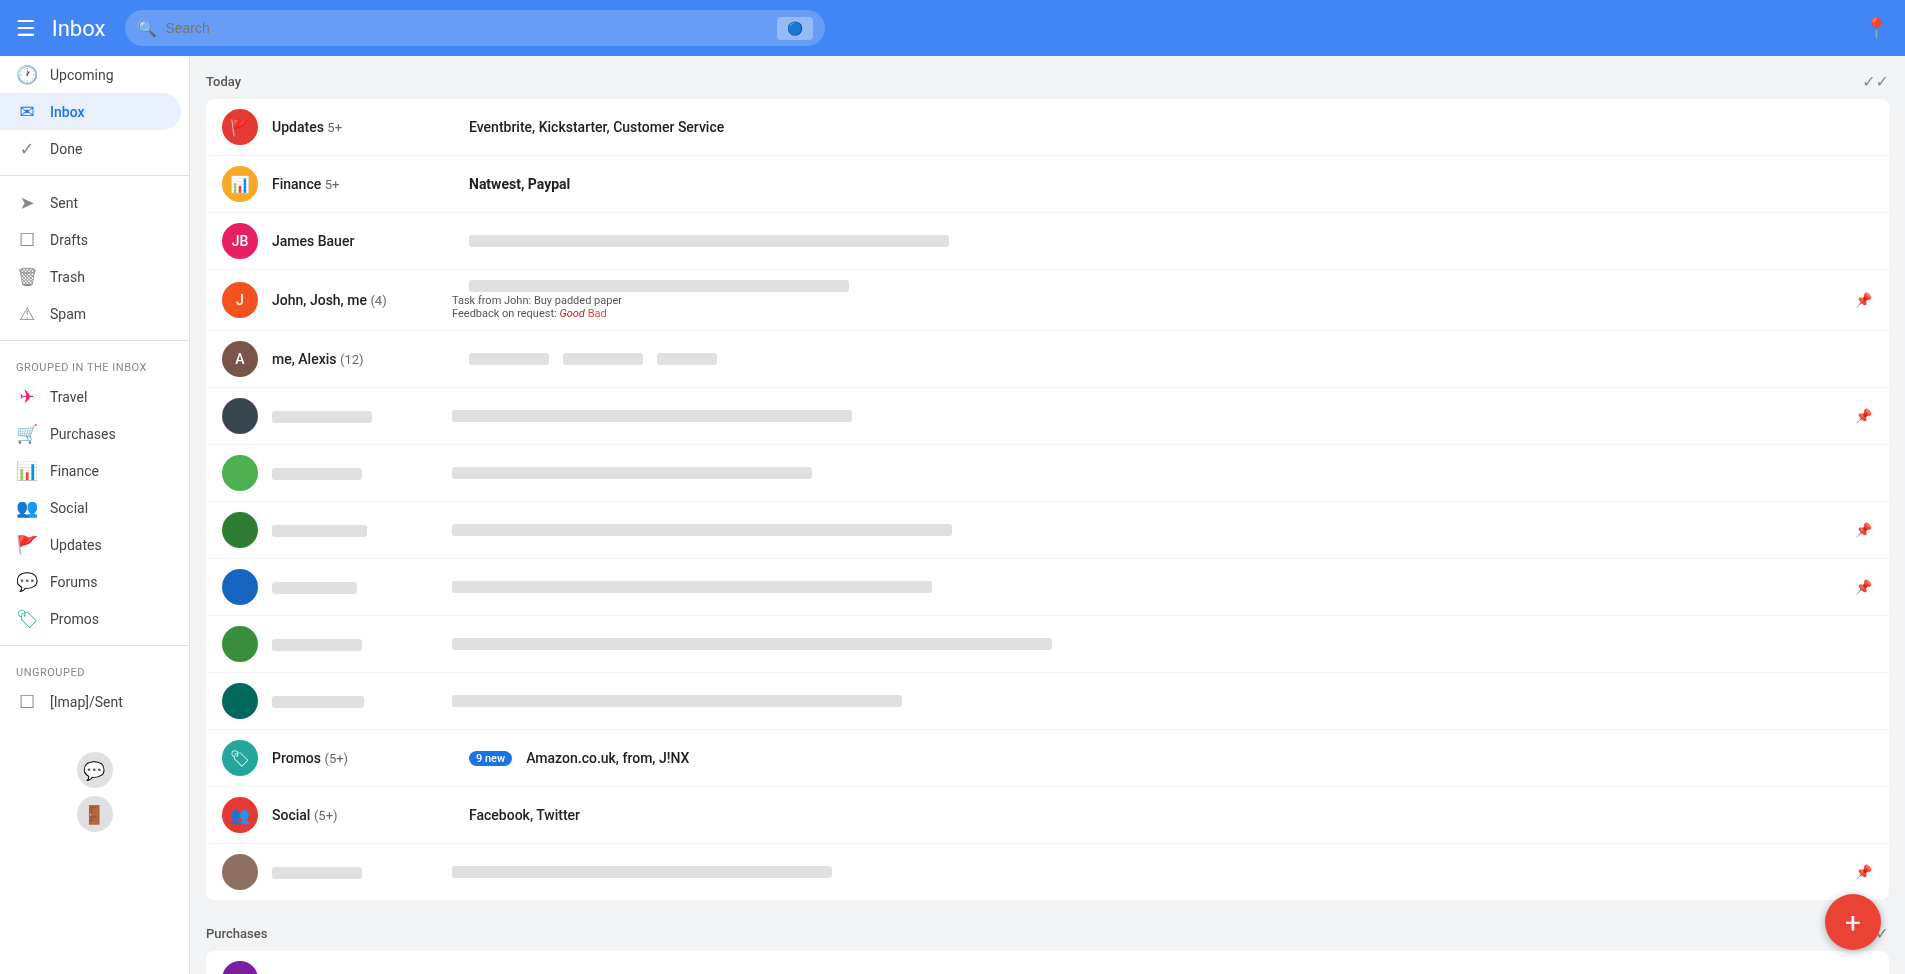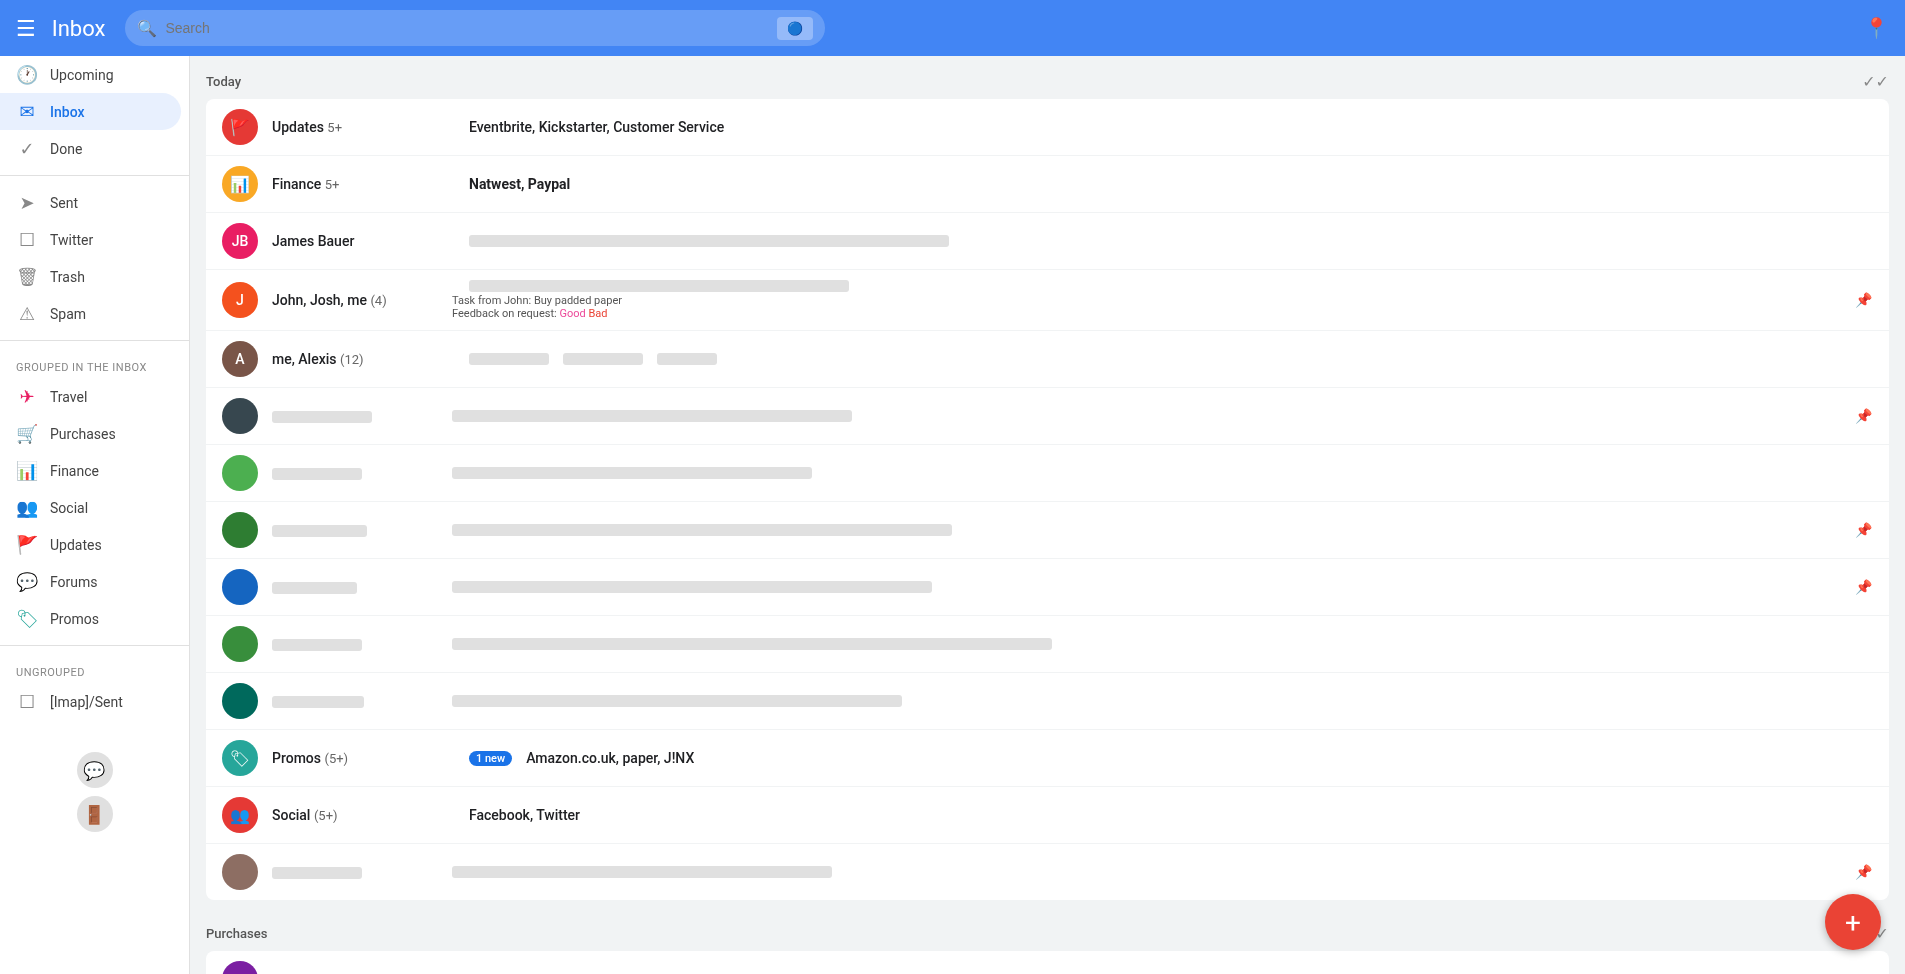--- a/index.html
+++ b/index.html
@@ -124,21 +124,21 @@
       font-weight: 500;
       white-space: nowrap;
       overflow: hidden;
       text-overflow: ellipsis;
     }
     .email-task {
       font-size: 11px;
       color: #555;
       margin-top: 2px;
     }
-    .email-task .feedback-good { color: #ec4899; cursor: pointer; }
+    .email-task .feedback-good { color: #b91c1c; cursor: pointer; font-style: italic; }
     .email-task .feedback-bad { color: #ea4335; cursor: pointer; }
 
     .email-meta {
       display: flex;
       flex-direction: column;
       align-items: flex-end;
       margin-left: 12px;
       flex-shrink: 0;
     }
     .pin-icon { color: #4285f4; font-size: 14px; }
@@ -212,21 +212,21 @@
     </div>
 
     <div class="sidebar-divider"></div>
 
     <div class="sidebar-item">
       <span class="item-icon" style="color:#888;">➤</span>
       <span>Sent</span>
     </div>
     <div class="sidebar-item">
       <span class="item-icon" style="color:#888;">☐</span>
-      <span>Twitter</span>
+      <span>Drafts</span>
     </div>
     <div class="sidebar-item">
       <span class="item-icon" style="color:#888;">🗑</span>
       <span>Trash</span>
     </div>
     <div class="sidebar-item">
       <span class="item-icon" style="color:#888;">⚠</span>
       <span>Spam</span>
     </div>
 
@@ -436,22 +436,22 @@
         <div class="email-row">
           <div class="avatar" style="background:#26a69a;">
             <span style="font-size:16px;">🏷</span>
           </div>
           <div class="email-sender">
             <span>Promos</span>
             <span class="count"> (5+)</span>
           </div>
           <div class="email-content">
             <div class="email-preview" style="align-items:center;">
-              <span class="badge-new">1 new</span>
-              <span class="email-subject">Amazon.co.uk, paper, J!NX</span>
+              <span class="badge-new">9 new</span>
+              <span class="email-subject">Amazon.co.uk, from, J!NX</span>
             </div>
           </div>
         </div>
 
         <div class="email-row">
           <div class="avatar" style="background:#e53935;">
             <span style="font-size:16px;">👥</span>
           </div>
           <div class="email-sender">
             <span>Social</span>

